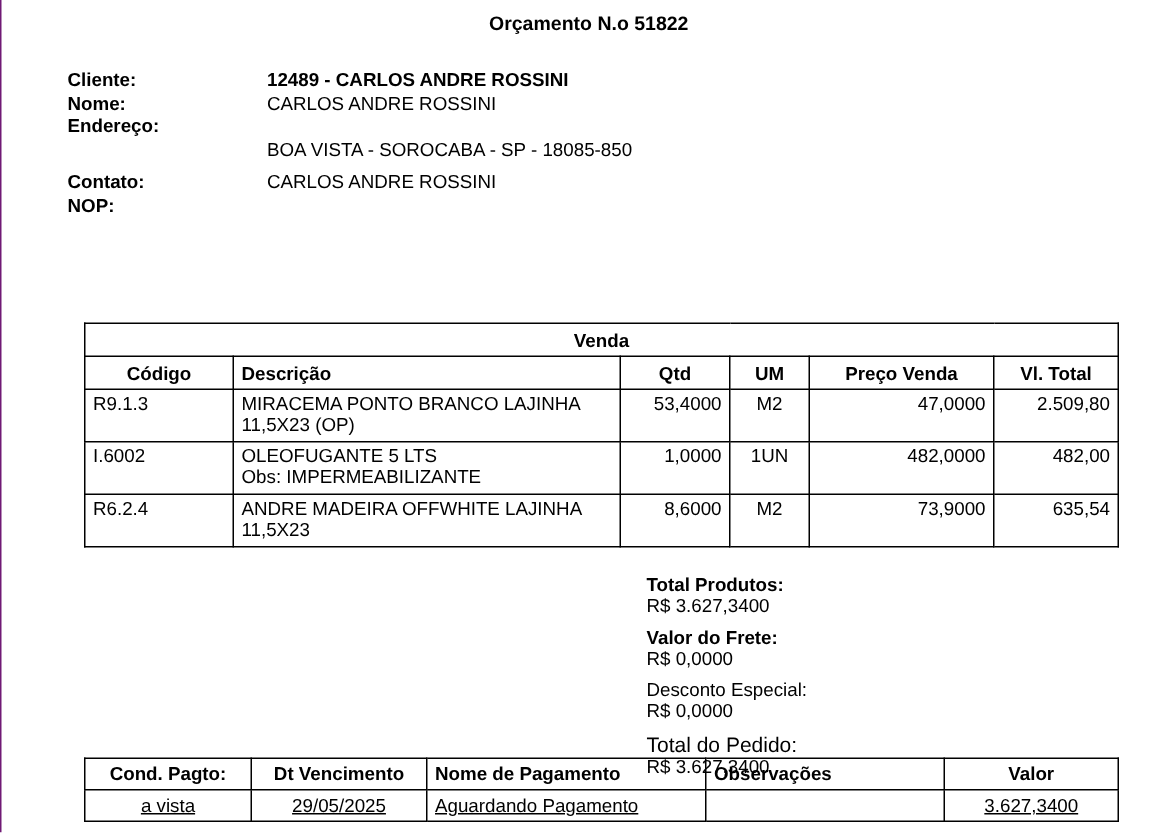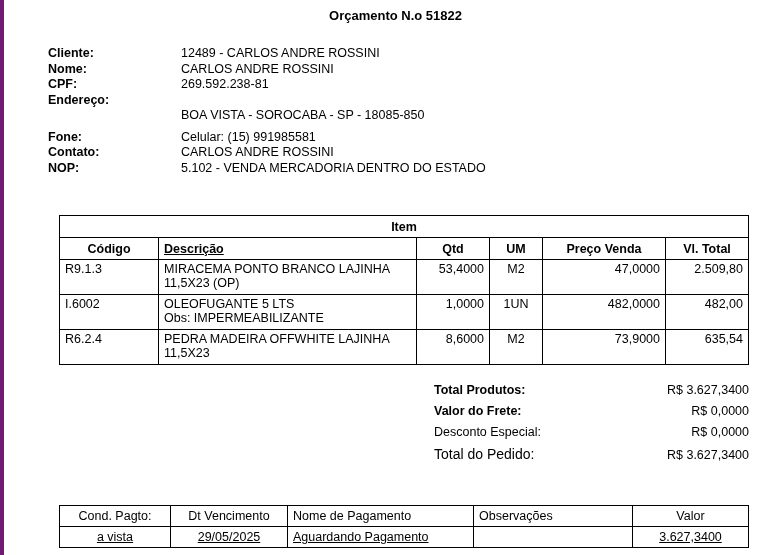--- a/index.html
+++ b/index.html
@@ -14,21 +14,21 @@
     position: relative;
     font-family: "Liberation Sans", sans-serif;
     color: #000000;
     overflow: hidden;
   }
   #page {
     position: absolute;
     left: 0; top: 0;
     width: 783px;
     height: 555px;
-    border-left: 4px solid #701a75;
+    border-left: 1px solid #701a75;
     box-sizing: border-box;
     background: #ffffff;
   }
   .doc-title {
     position: absolute;
     left: 0; top: 8px;
     width: 783px;
     text-align: center;
     font-size: 13px;
     font-weight: bold;
@@ -46,21 +46,21 @@
     display: flex;
     align-items: flex-start;
     gap: 39px;
   }
   .cust-label {
     width: 94px;
     flex: 0 0 94px;
     font-weight: bold;
   }
   .cust-value { white-space: pre; }
-  .cust-value.bold { font-weight: normal; }
+  .cust-value.bold { font-weight: bold; }
   .cust-gap { height: 6px; }
 
   
   table.grid {
     position: absolute;
     border-collapse: collapse;
     font-size: 12.5px;
   }
   table.grid td, table.grid th {
     border: 1px solid #000000;
@@ -72,21 +72,21 @@
     left: 55px;
     top: 215px;
     width: 690px;
   }
   #items-table th {
     text-align: center;
     font-weight: bold;
     vertical-align: middle;
     height: 17px;
   }
-  #items-table th.h-left { text-align: left; text-decoration: underline; }
+  #items-table th.h-left { text-align: left; }
   #items-table td.c-code   { width: 88px;  text-align: left; }
   #items-table td.c-desc   { text-align: left; }
   #items-table td.c-qtd    { width: 62px;  text-align: right; }
   #items-table td.c-um     { width: 42px;  text-align: center; }
   #items-table td.c-price  { width: 112px; text-align: right; }
   #items-table td.c-total  { width: 72px;  text-align: right; }
   #items-table tr.item-row td { height: 30px; }
   .desc-line2 { display: block; }
 
   
@@ -95,40 +95,41 @@
     left: 430px;
     top: 383px;
     width: 315px;
     font-size: 12.5px;
   }
   .tot-row {
     display: flex;
     justify-content: space-between;
     align-items: baseline;
     margin-bottom: 7px;
+    flex-direction: column;
   }
   .tot-label { font-weight: bold; }
   .tot-label.regular { font-weight: normal; }
   .tot-value { text-align: right; white-space: pre; }
   .tot-row.grand { margin-top: 4px; margin-bottom: 0; }
   .tot-row.grand .tot-label {
     font-size: 14px;
     font-weight: normal;
   }
   .tot-row.grand .tot-value { font-size: 12.5px; }
 
   
   #pay-table {
     left: 55px;
     top: 505px;
     width: 690px;
   }
   #pay-table th {
     text-align: center;
-    font-weight: normal;
+    font-weight: bold;
     vertical-align: middle;
     height: 16px;
   }
   #pay-table th.h-left { text-align: left; }
   #pay-table td {
     height: 16px;
     vertical-align: middle;
     text-decoration: underline;
   }
   #pay-table td.p-cond  { width: 100px; text-align: center; }
@@ -147,49 +148,40 @@
   <div class="customer">
     <div class="cust-row">
       <span class="cust-label">Cliente:</span>
       <span class="cust-value bold">12489 - CARLOS ANDRE ROSSINI</span>
     </div>
     <div class="cust-row">
       <span class="cust-label">Nome:</span>
       <span class="cust-value">CARLOS ANDRE ROSSINI</span>
     </div>
     <div class="cust-row">
-      <span class="cust-label">CPF:</span>
-      <span class="cust-value">269.592.238-81</span>
-    </div>
-    <div class="cust-row">
       <span class="cust-label">Endereço:</span>
     </div>
     <div class="cust-row">
       <span class="cust-label"></span>
       <span class="cust-value">BOA VISTA - SOROCABA - SP - 18085-850</span>
     </div>
     <div class="cust-gap"></div>
     <div class="cust-row">
-      <span class="cust-label">Fone:</span>
-      <span class="cust-value">Celular: (15) 991985581</span>
-    </div>
-    <div class="cust-row">
       <span class="cust-label">Contato:</span>
       <span class="cust-value">CARLOS ANDRE ROSSINI</span>
     </div>
     <div class="cust-row">
       <span class="cust-label">NOP:</span>
-      <span class="cust-value">5.102 - VENDA MERCADORIA DENTRO DO ESTADO</span>
     </div>
   </div>
 
   <table class="grid" id="items-table">
     <thead>
       <tr>
-        <th colspan="6">Item</th>
+        <th colspan="6">Venda</th>
       </tr>
       <tr>
         <th>Código</th>
         <th class="h-left">Descrição</th>
         <th>Qtd</th>
         <th>UM</th>
         <th>Preço Venda</th>
         <th>Vl. Total</th>
       </tr>
     </thead>
@@ -205,21 +197,21 @@
       <tr class="item-row">
         <td class="c-code">I.6002</td>
         <td class="c-desc"><span>OLEOFUGANTE 5 LTS</span><span class="desc-line2">Obs: IMPERMEABILIZANTE</span></td>
         <td class="c-qtd">1,0000</td>
         <td class="c-um">1UN</td>
         <td class="c-price">482,0000</td>
         <td class="c-total">482,00</td>
       </tr>
       <tr class="item-row">
         <td class="c-code">R6.2.4</td>
-        <td class="c-desc"><span>PEDRA MADEIRA OFFWHITE LAJINHA</span><span class="desc-line2">11,5X23</span></td>
+        <td class="c-desc"><span>ANDRE MADEIRA OFFWHITE LAJINHA</span><span class="desc-line2">11,5X23</span></td>
         <td class="c-qtd">8,6000</td>
         <td class="c-um">M2</td>
         <td class="c-price">73,9000</td>
         <td class="c-total">635,54</td>
       </tr>
     </tbody>
   </table>
 
   <div class="totals">
     <div class="tot-row">

